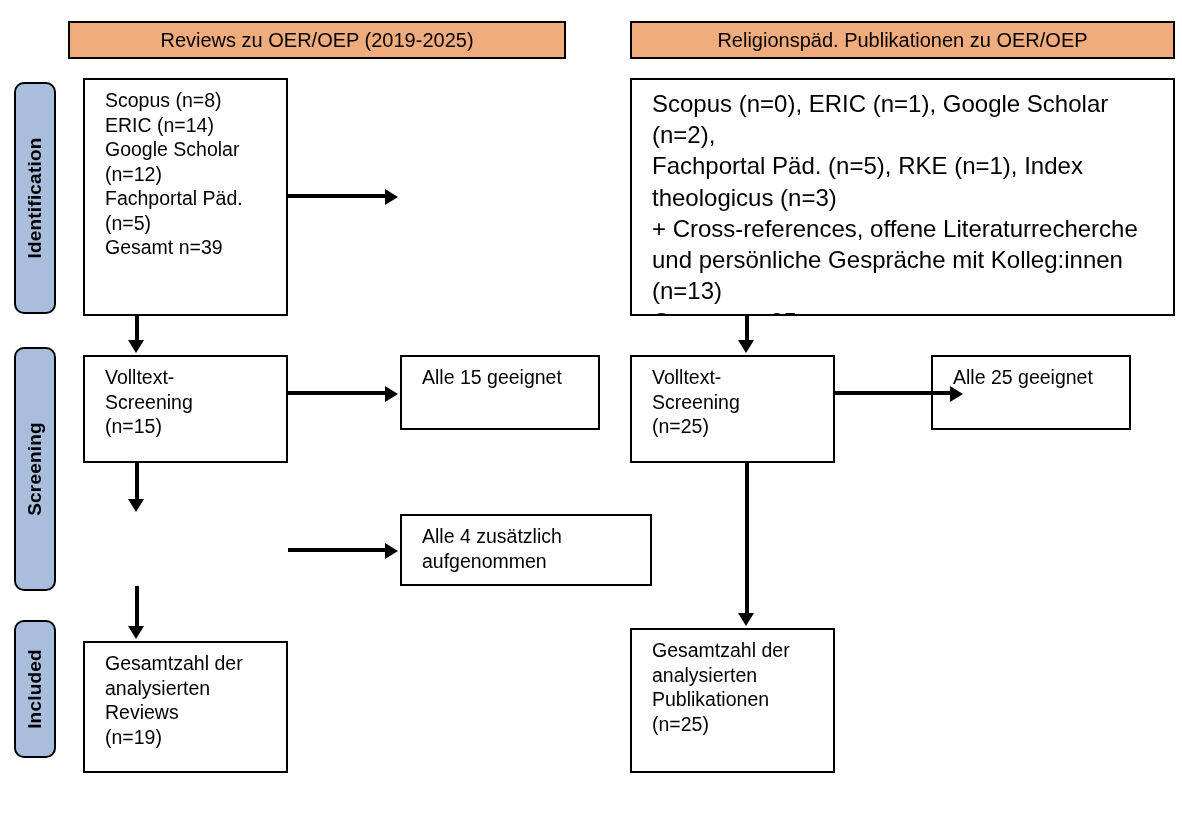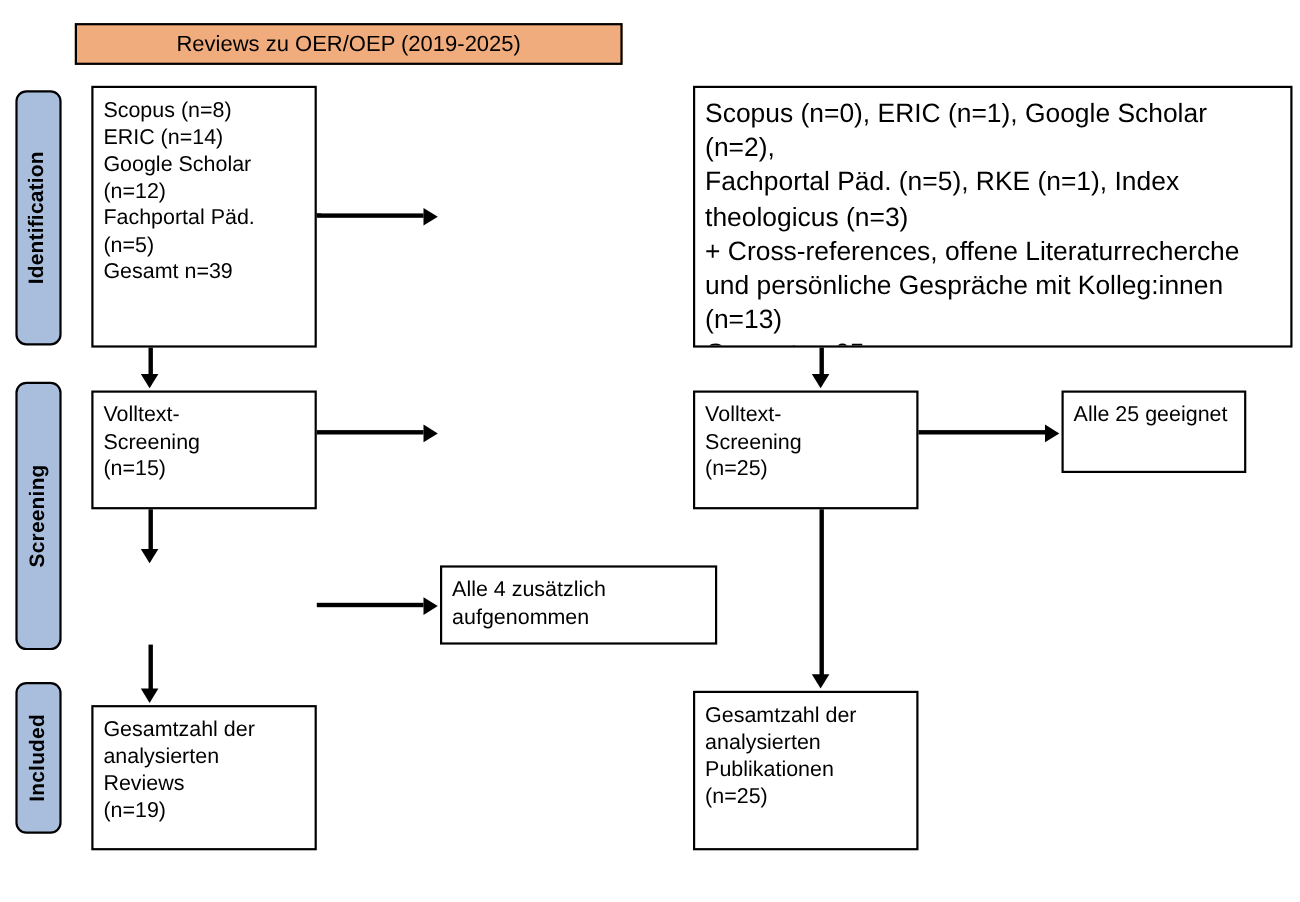--- a/index.html
+++ b/index.html
@@ -52,21 +52,21 @@
     font-size: 19px;
     font-weight: bold;
     letter-spacing: 0.2px;
     color: #000000;
   }
 
   
   .box {
     background: #ffffff;
     border: 2.5px solid #000000;
-    padding: 8px 9px 6px 9px;
+    padding: 8px 9px 6px 20px;
     font-size: 19.5px;
     line-height: 1.26;
     color: #000000;
     white-space: pre-line;
     overflow: hidden;
   }
   .box.small-text { font-size: 24px; line-height: 1.3; }
 
   
   .arrow-v, .arrow-h {
@@ -89,20 +89,21 @@
     background: none;
   }
 </style>
 </head>
 <body>
 
 <div id="stage">
 
   <div class="abs col-header" style="left:68px; top:21px; width:498px; height:38px;">Reviews zu OER/OEP (2019-2025)</div>
 
+  <div class="abs col-header" style="left:630px; top:21px; width:545px; height:38px;">Religionspäd. Publikationen zu OER/OEP</div>
 
   <div class="abs stage-label" style="left:14px; top:82px; width:42px; height:232px;">
     <span>Identification</span>
   </div>
 
   <div class="abs stage-label" style="left:14px; top:347px; width:42px; height:244px;">
     <span>Screening</span>
   </div>
 
   <div class="abs stage-label" style="left:14px; top:620px; width:42px; height:138px;">
@@ -122,20 +123,21 @@
   <div class="abs arrow-head-right" style="left:385px; top:189px;"></div>
   <div class="abs arrow-v" style="left:288px; top:194px; height:3px;"></div>
 
   <div class="abs arrow-v" style="left:135px; top:316px; height:26px;"></div>
   <div class="abs arrow-head-down" style="left:128px; top:340px;"></div>
 
   <div class="abs box" style="left:83px; top:355px; width:205px; height:108px;">Volltext-
 Screening
 (n=15)</div>
 
+  <div class="abs box" style="left:400px; top:355px; width:200px; height:75px;">Alle 15 geeignet</div>
 
   <div class="abs arrow-h" style="left:288px; top:391px; width:97px;"></div>
   <div class="abs arrow-head-right" style="left:385px; top:386px;"></div>
 
   <div class="abs arrow-v" style="left:135px; top:463px; height:38px;"></div>
   <div class="abs arrow-head-down" style="left:128px; top:499px;"></div>
 
 
   <div class="abs box" style="left:400px; top:514px; width:252px; height:72px;">Alle 4 zusätzlich
 aufgenommen</div>
@@ -159,21 +161,21 @@
 (n=13)
 Gesamt n=25</div>
 
   <div class="abs arrow-v" style="left:745px; top:316px; height:26px;"></div>
   <div class="abs arrow-head-down" style="left:738px; top:340px;"></div>
 
   <div class="abs box" style="left:630px; top:355px; width:205px; height:108px;">Volltext-
 Screening
 (n=25)</div>
 
-  <div class="abs box" style="left:965px; top:355px; width:168px; height:75px;">Alle 25 geeignet</div>
+  <div class="abs box" style="left:931px; top:355px; width:200px; height:75px;">Alle 25 geeignet</div>
 
   <div class="abs arrow-h" style="left:835px; top:391px; width:115px;"></div>
   <div class="abs arrow-head-right" style="left:950px; top:386px;"></div>
 
   <div class="abs arrow-v" style="left:745px; top:463px; height:152px;"></div>
   <div class="abs arrow-head-down" style="left:738px; top:613px;"></div>
 
   <div class="abs box" style="left:630px; top:628px; width:205px; height:145px;">Gesamtzahl der
 analysierten
 Publikationen

